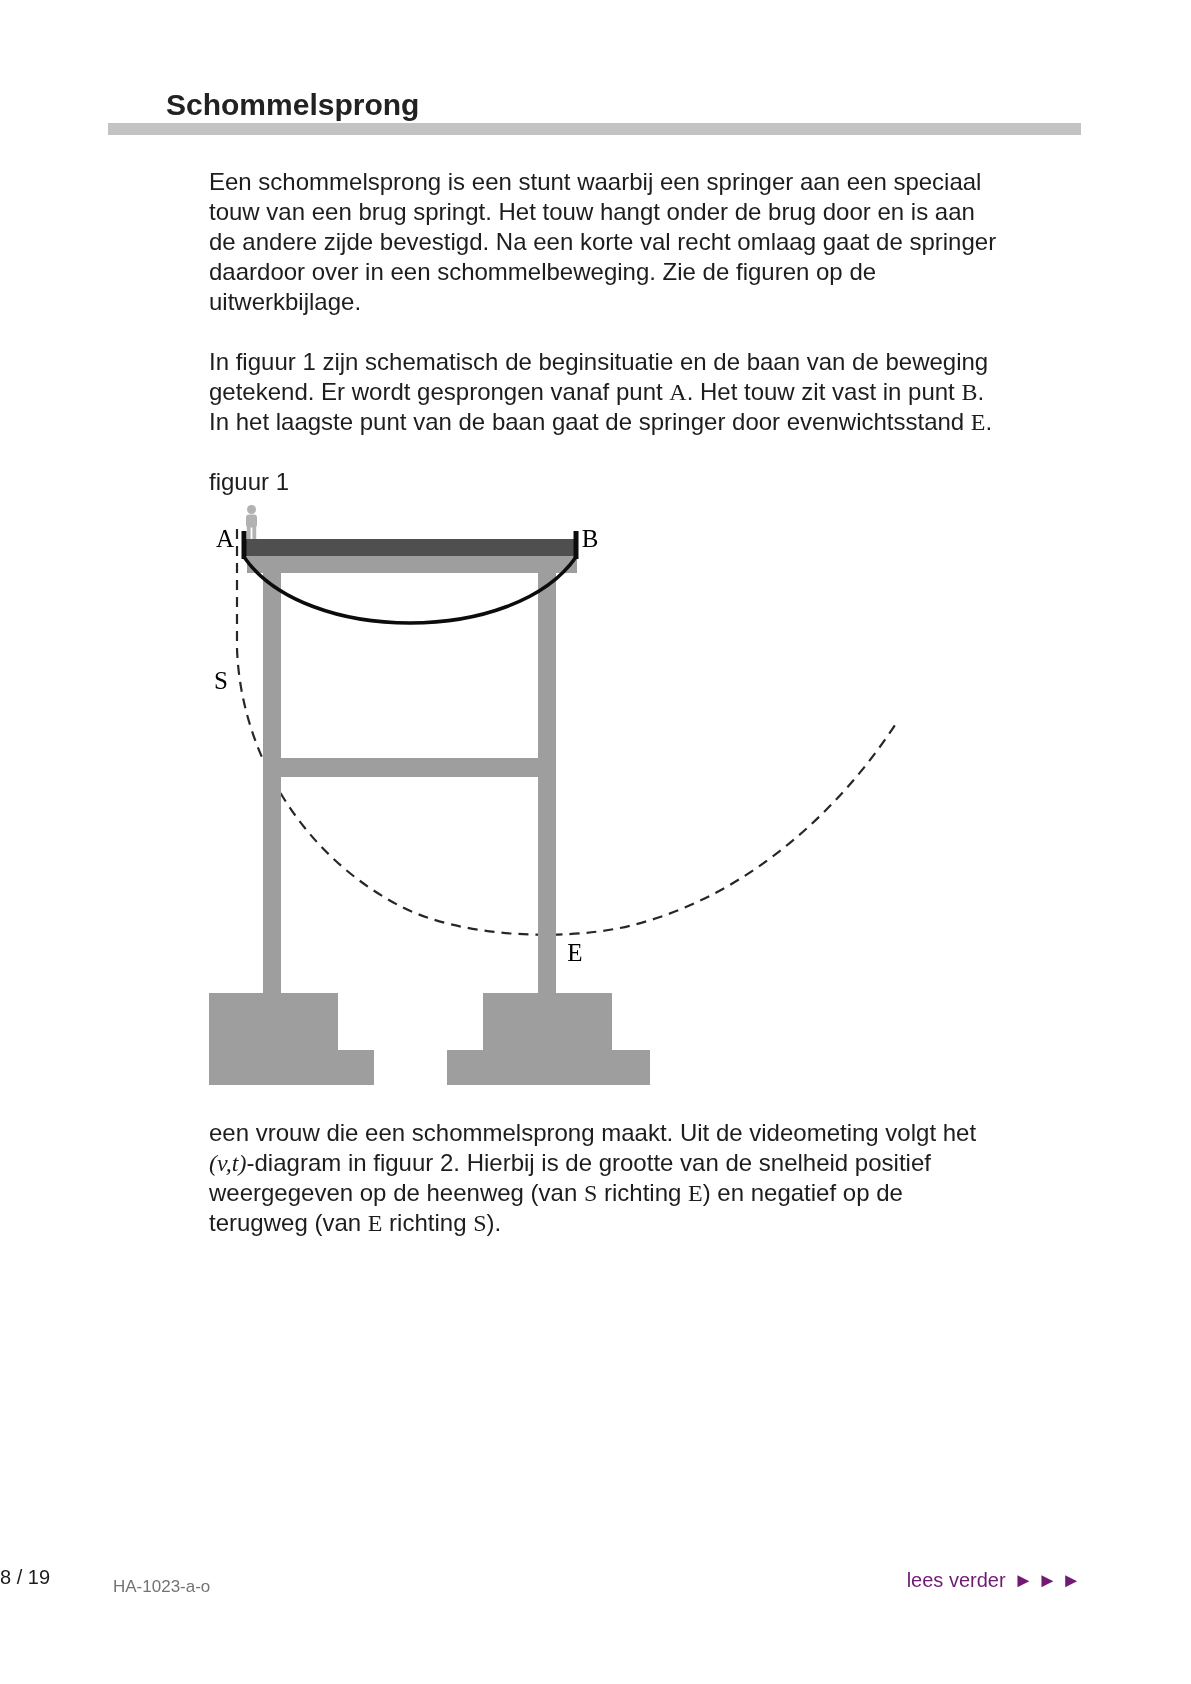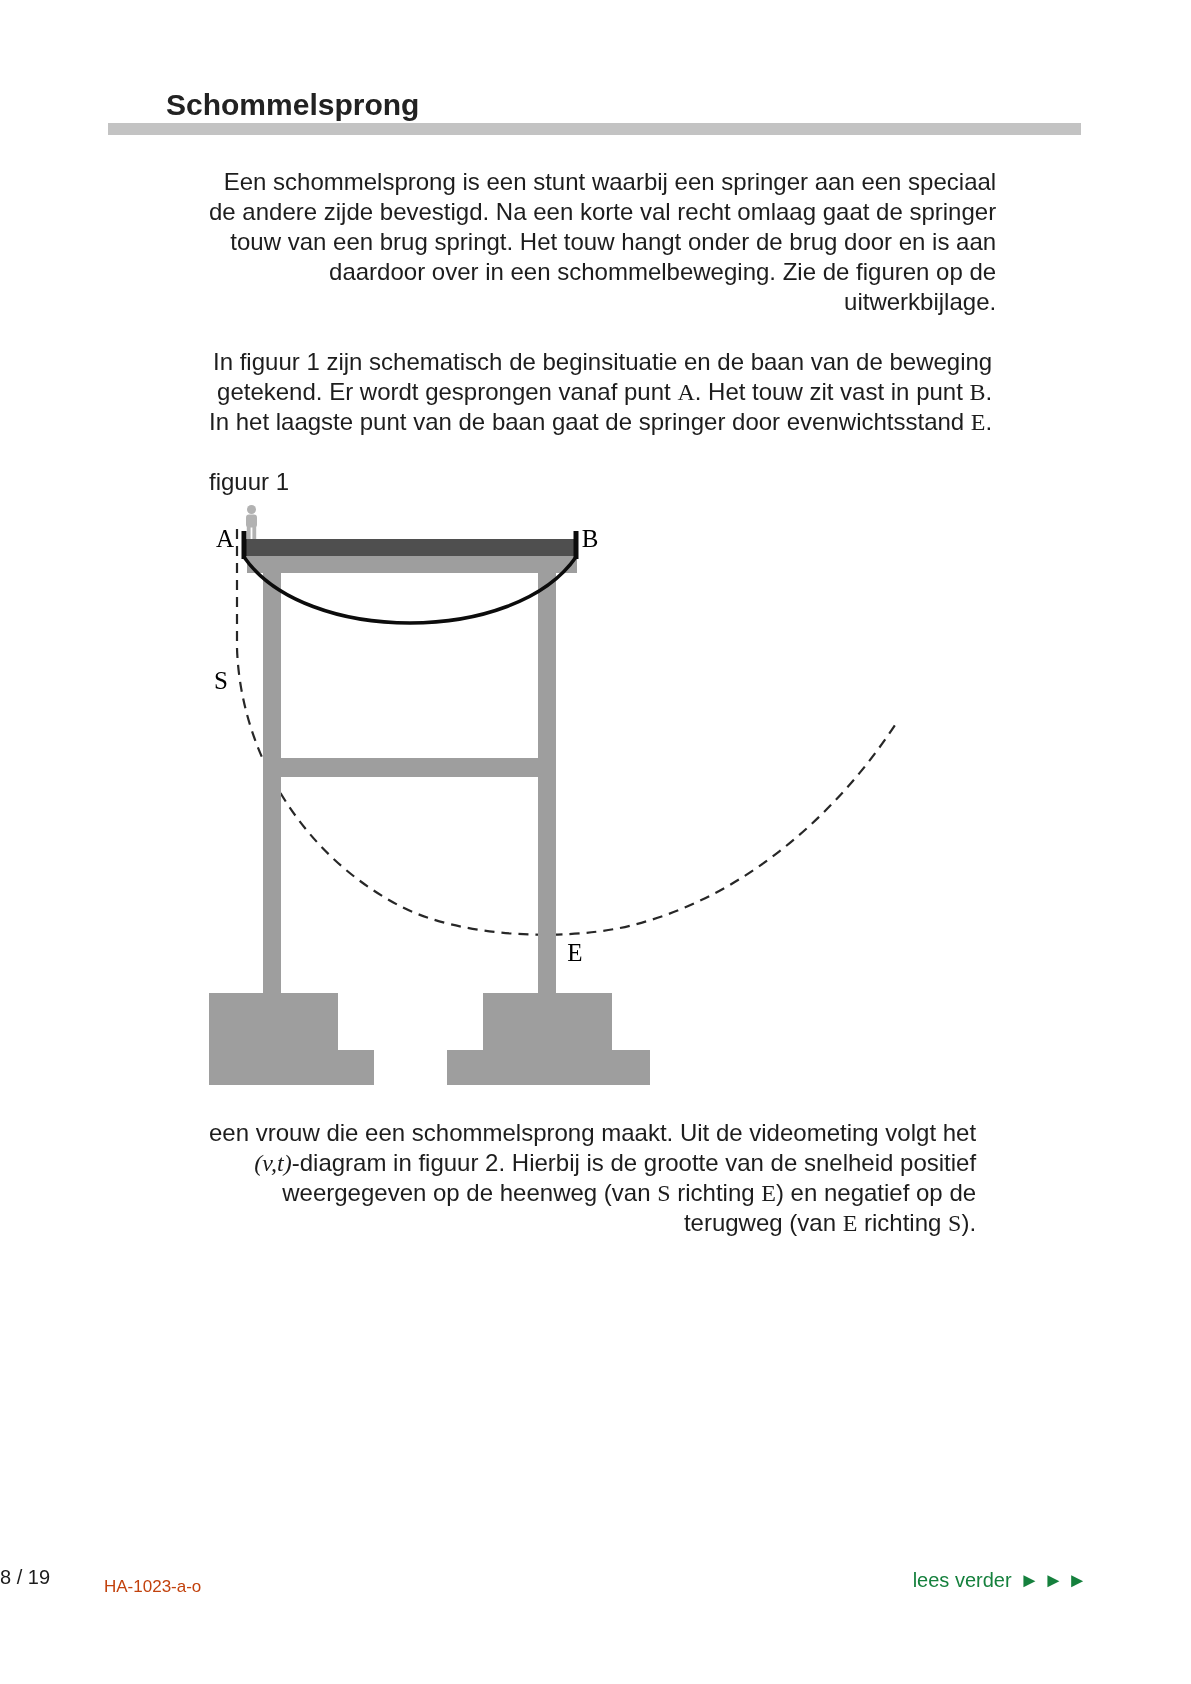--- a/index.html
+++ b/index.html
@@ -20,66 +20,66 @@
     font-size: 30px; line-height: 1.2;
     font-weight: bold; color: #222;
     margin: 3px;
   }
   .title-rule {
     left: 108px; top: 123px;
     width: 973px; height: 12px;
   }
 
   .para { font-size: 24px; line-height: 30px; }
-  .tline { white-space: nowrap; text-align: right; }
+  .tline { white-space: nowrap; }
   .seg-r { font-family: "Liberation Serif", serif; }
   .seg-i { font-family: Liberation Serif, serif; font-style: italic; }
 
   .para-intro  { left: 209px; top: 167px; }
   .para-figdesc{ left: 209px; top: 335px; margin-top: 12px; }
   .para-lara   { left: 209px; top: 1118px; }
 
   .figure-label {
     left: 209px; top: 467px;
     font-size: 24px; line-height: 30px; font-weight: normal;
   }
 
   .figure-svg { left: 190px; top: 495px; }
   .fig-label-text {
     font-family: "Liberation Serif", serif;
     font-size: 25px;
   }
 
   .footer-code {
-    left: 104px; top: 1578px;
-    font-size: 17px; line-height: 17px; color: #c2410c;
+    left: 113px; top: 1578px;
+    font-size: 17px; line-height: 17px; color: #737373;
   }
   .footer-page {
     left: 0; top: 1567px; width: 1191px;
     text-align: left;
     font-size: 20px; line-height: 20px; color: #1c1c1c;
   }
   .footer-next {
-    right: 100px; top: 1570px;
-    font-size: 20px; line-height: 20px; color: #15803d; text-align: center;
+    right: 106px; top: 1570px;
+    font-size: 20px; line-height: 20px; color: #701a75; text-align: center;
   }
   .footer-next .arrows { letter-spacing: 4px; margin-left: 8px; }
 </style>
 </head>
 <body>
 
 <div class="page">
 
   <h1 class="abs page-title">Schommelsprong</h1>
   <div class="abs title-rule" style="background:#c3c3c3;"></div>
 
   <div class="abs para para-intro">
       <div class="tline"><span>Een schommelsprong is een stunt waarbij een springer aan een speciaal</span></div>
+      <div class="tline"><span>touw van een brug springt. Het touw hangt onder de brug door en is aan</span></div>
       <div class="tline"><span>de andere zijde bevestigd. Na een korte val recht omlaag gaat de springer</span></div>
-      <div class="tline"><span>touw van een brug springt. Het touw hangt onder de brug door en is aan</span></div>
       <div class="tline"><span>daardoor over in een schommelbeweging. Zie de figuren op de</span></div>
       <div class="tline"><span>uitwerkbijlage.</span></div>
     </div>
 
   <div class="abs para para-figdesc">
       <div class="tline"><span>In figuur 1 zijn schematisch de beginsituatie en de baan van de beweging</span></div>
       <div class="tline"><span>getekend. Er wordt gesprongen vanaf punt </span><span class="seg-r">A</span><span>. Het touw zit vast in punt </span><span class="seg-r">B</span><span>.</span></div>
       <div class="tline"><span>In het laagste punt van de baan gaat de springer door evenwichtsstand </span><span class="seg-r">E</span><span>.</span></div>
     </div>
 

